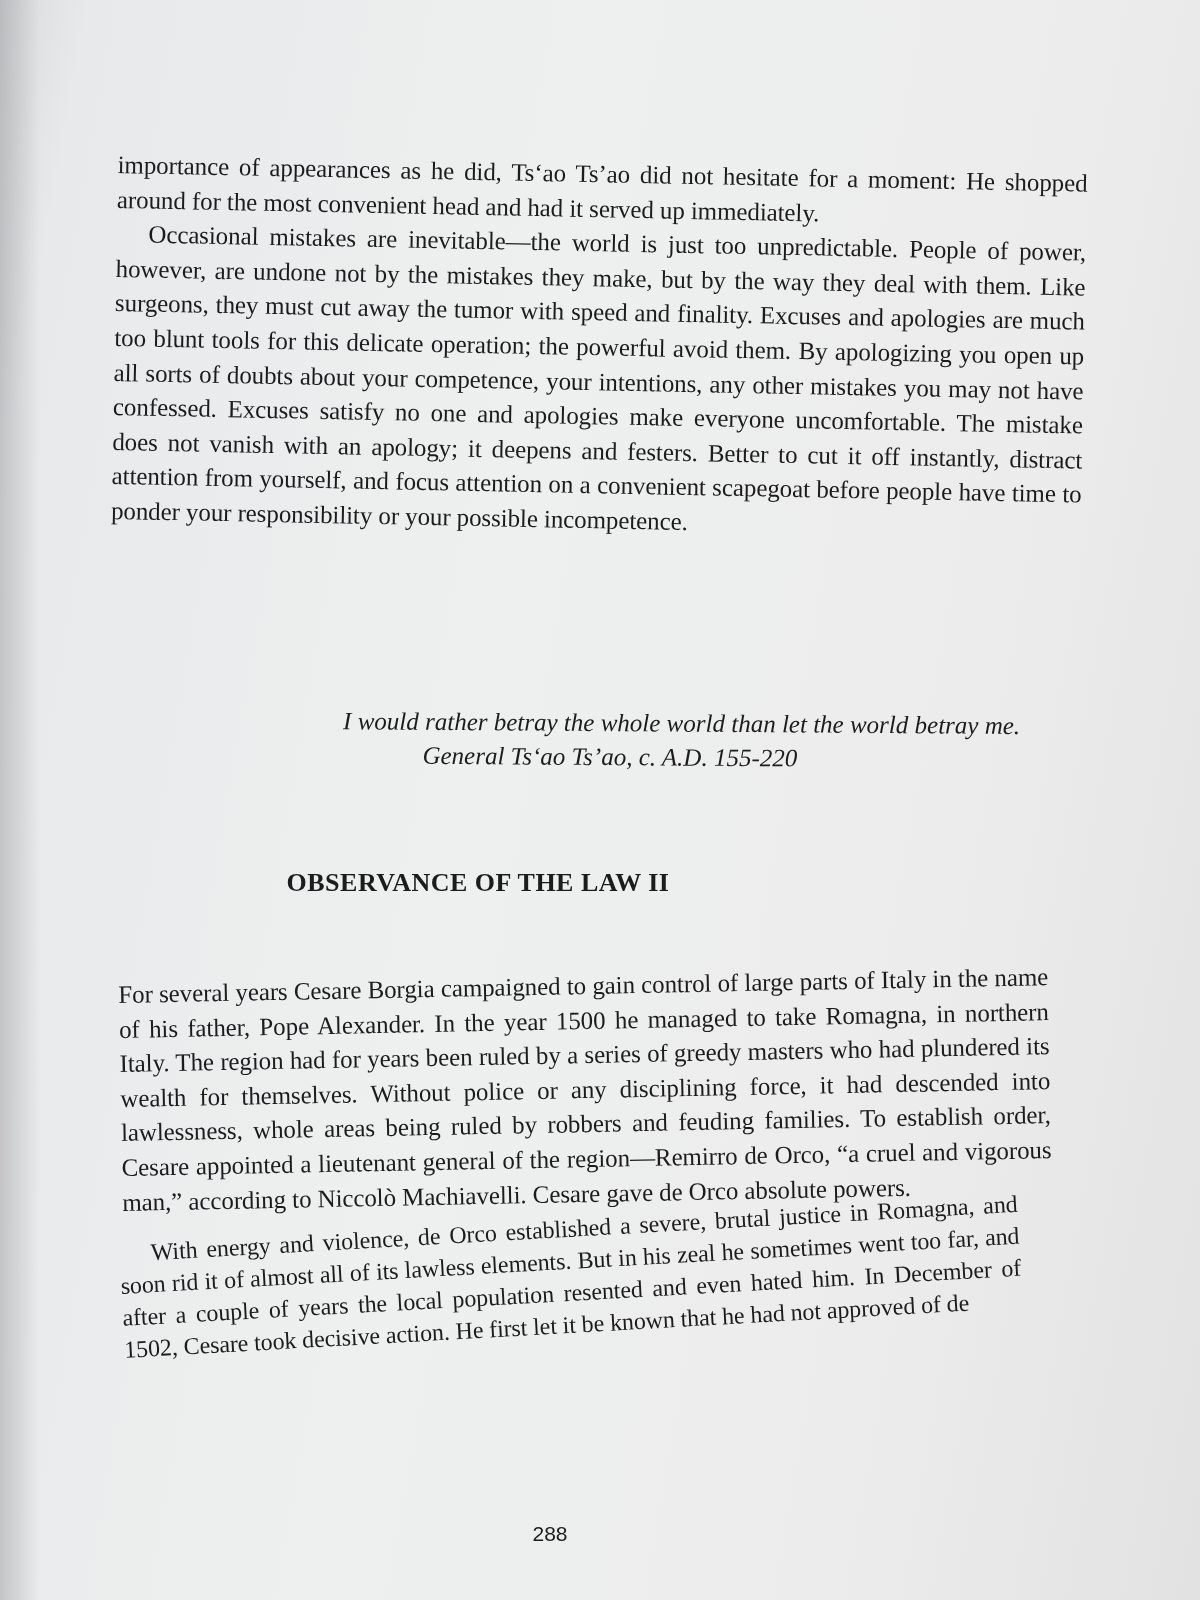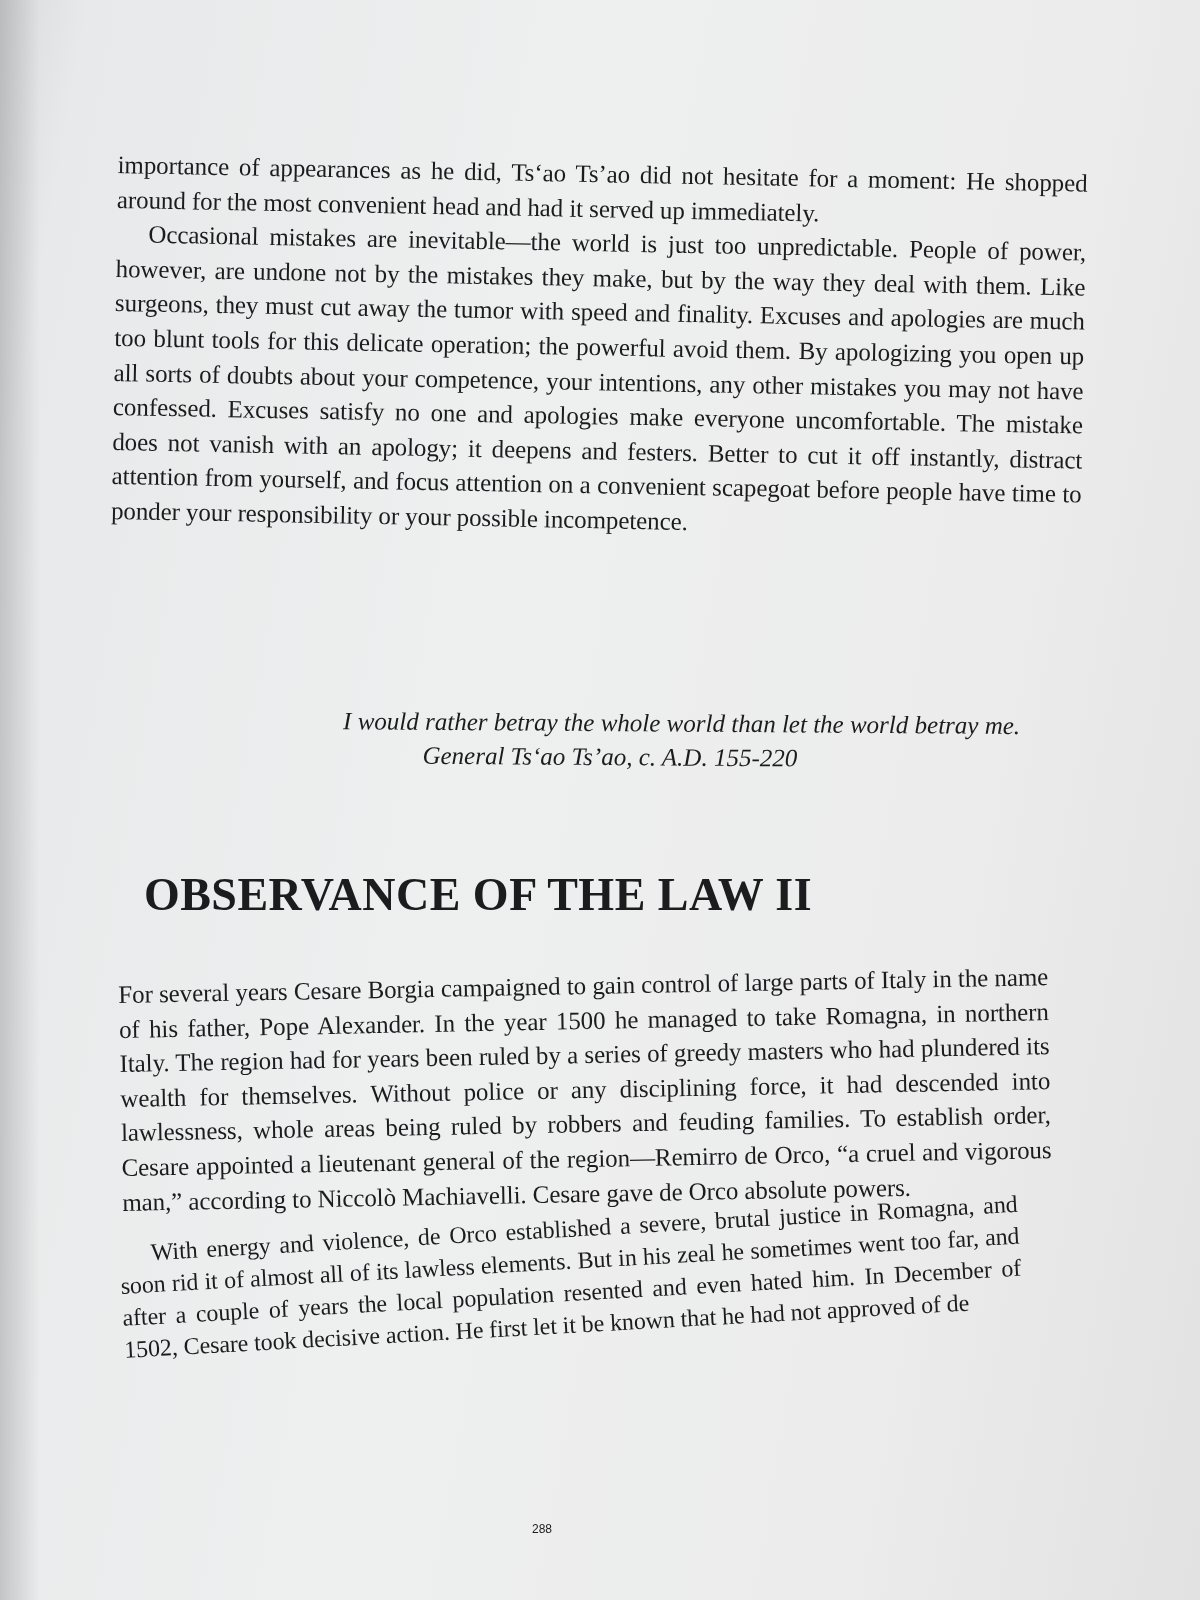--- a/index.html
+++ b/index.html
@@ -29,27 +29,27 @@
   .block1 { top:148px; transform:rotate(1.1deg); transform-origin:left top; }
   .epigraph {
     position:absolute; left:150px; width:880px; top:706px;
     font-style:italic; font-size:25px; line-height:34px; text-align:right;
     transform:rotate(0.4deg);
   }
   .epigraph .quote { display:block; text-align:right; padding-right:10px; }
   .epigraph .attrib { display:block; text-align:center; padding-left:40px; }
   .section-title {
     position:absolute; left:0; width:956px; top:868px; text-align:center;
-    font-weight:bold; font-size:46px; letter-spacing:0.5px;
+    font-weight:bold; font-size:26px; letter-spacing:0.5px;
   }
   .block2 { top:978px; transform:rotate(-1.1deg); transform-origin:left top; width:930px; }
   .block3 { top:1238px; transform:rotate(-3.2deg); transform-origin:left top; width:900px; font-size:24px; line-height:32px; }
   .page-number {
-    position:absolute; top:1522px; left:4px; width:1076px; text-align:center;
-    font-size:12px; font-family:"Liberation Sans", sans-serif;
+    position:absolute; top:1522px; left:12px; width:1076px; text-align:center;
+    font-size:21px; font-family:"Liberation Sans", sans-serif;
   }
 </style>
 </head>
 <body>
 
 <div class="page-shadow-left"></div>
 
 <div class="ghost" style="top:90px;">​</div>
 
 <div class="body-text block1">

